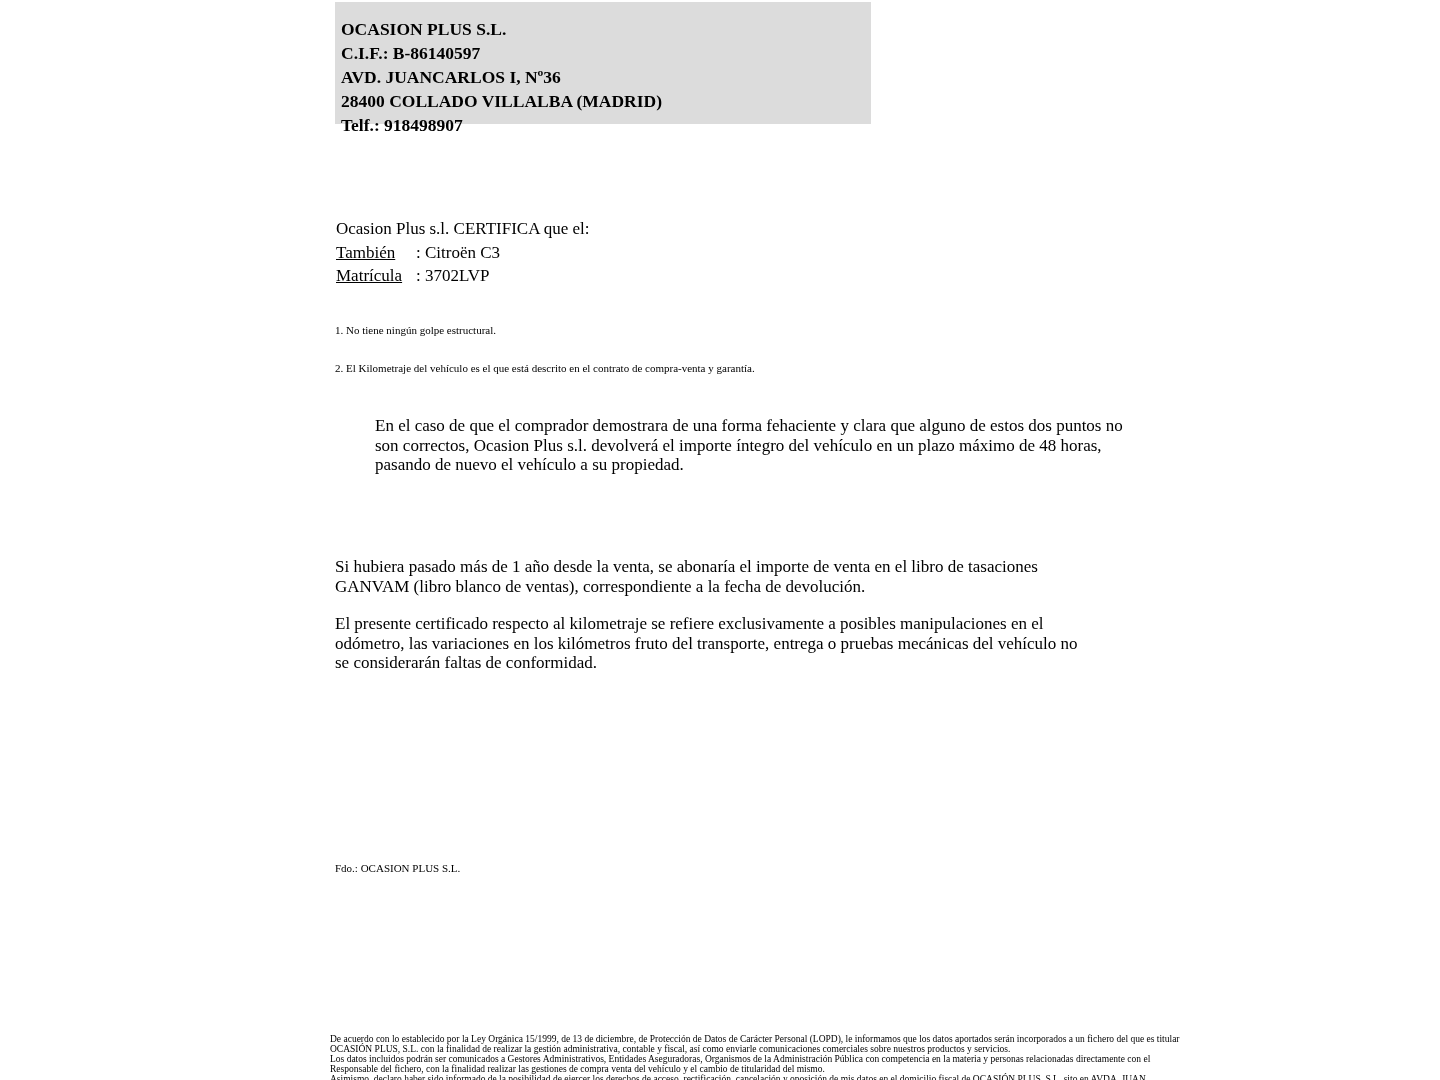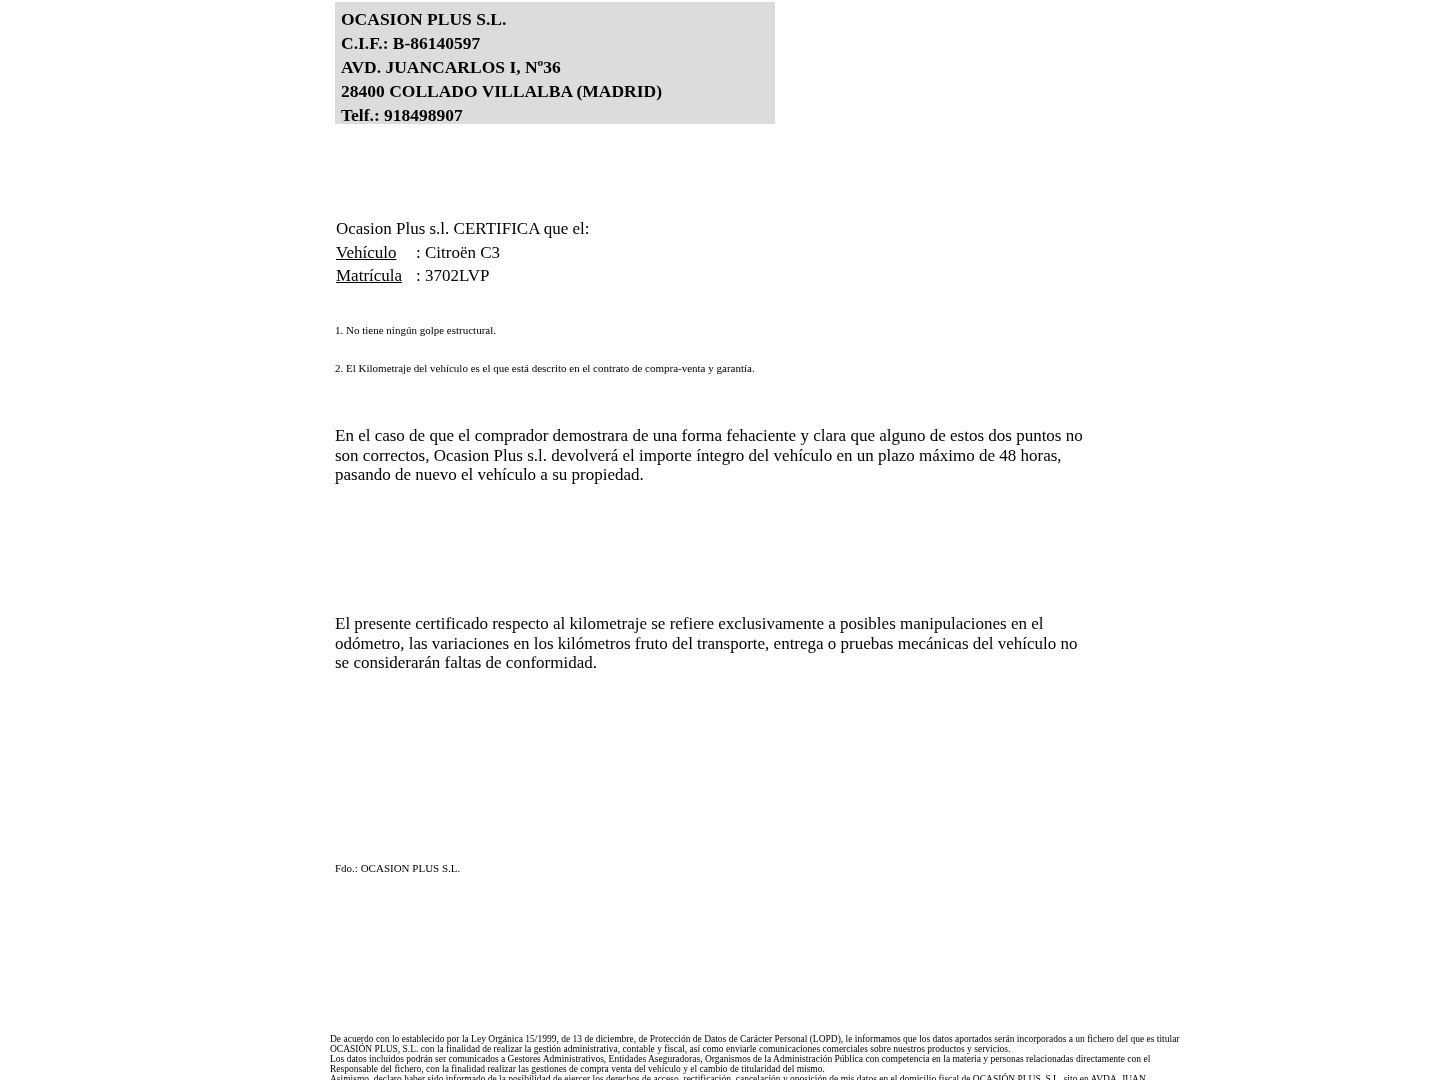--- a/index.html
+++ b/index.html
@@ -11,24 +11,24 @@
     color: #000000;
     overflow: hidden;
     position: relative;
   }
   .page { position: absolute; inset: 0; }
 
   .header-box {
     position: absolute;
     left: 335px;
     top: 2px;
-    width: 440px;
+    width: 536px;
     height: 122px;
     background: #dcdcdc;
-    padding: 5px 0 0 6px;
+    padding: 15px 0 0 6px;
     font-weight: bold;
     font-size: 17.5px;
     line-height: 24px;
     white-space: pre-line;
   }
 
   .date-line {
     position: absolute;
     left: 681px;
     top: 171px;
@@ -59,21 +59,21 @@
   .point-1 { top: 324px; }
   .point-2 { top: 362px; }
 
   .para {
     position: absolute;
     left: 335px;
     font-size: 17px;
     line-height: 19.5px;
     white-space: pre-line;
   }
-  .para-1 { top: 426px; }
+  .para-1 { top: 416px; margin-left: 40px; }
   .para-2 { top: 517px; }
   .para-3 { top: 557px; }
   .para-4 { top: 614px; }
 
   .signature {
     position: absolute;
     left: 335px;
     top: 862px;
     font-size: 11px;
     white-space: nowrap;
@@ -98,36 +98,38 @@
   <div class="header-box" style="background: rgb(220, 220, 220);">OCASION PLUS S.L.
 C.I.F.: B-86140597
 AVD. JUANCARLOS I, Nº36
 28400 COLLADO VILLALBA (MADRID)
 Telf.: 918498907</div>
 
 
   <div class="cert-block">
     <div class="cert-row">Ocasion Plus s.l. CERTIFICA que el:</div>
     <div class="cert-row">
-      <span class="cert-label"><span>Vehículo</span></span><span>: Citroën C3</span>
+      <span class="cert-label"><span>También</span></span><span>: Citroën C3</span>
     </div>
     <div class="cert-row">
       <span class="cert-label"><span>Matrícula</span></span><span>: 3702LVP</span>
     </div>
   </div>
 
   <div class="point point-1">1. No tiene ningún golpe estructural.</div>
 
   <div class="point point-2">2. El Kilometraje del vehículo es el que está descrito en el contrato de compra-venta y garantía.</div>
 
   <div class="para para-1">En el caso de que el comprador demostrara de una forma fehaciente y clara que alguno de estos dos puntos no
 son correctos, Ocasion Plus s.l. devolverá el importe íntegro del vehículo en un plazo máximo de 48 horas,
 pasando de nuevo el vehículo a su propiedad.</div>
 
 
+  <div class="para para-3">Si hubiera pasado más de 1 año desde la venta, se abonaría el importe de venta en el libro de tasaciones
+GANVAM (libro blanco de ventas), correspondiente a la fecha de devolución.</div>
 
   <div class="para para-4">El presente certificado respecto al kilometraje se refiere exclusivamente a posibles manipulaciones en el
 odómetro, las variaciones en los kilómetros fruto del transporte, entrega o pruebas mecánicas del vehículo no
 se considerarán faltas de conformidad.</div>
 
   <div class="signature">Fdo.: OCASION PLUS S.L.</div>
 
   <div class="legal-footer">De acuerdo con lo establecido por la Ley Orgánica 15/1999, de 13 de diciembre, de Protección de Datos de Carácter Personal (LOPD), le informamos que los datos aportados serán incorporados a un fichero del que es titular
 OCASIÓN PLUS, S.L. con la finalidad de realizar la gestión administrativa, contable y fiscal, así como enviarle comunicaciones comerciales sobre nuestros productos y servicios.
 Los datos incluidos podrán ser comunicados a Gestores Administrativos, Entidades Aseguradoras, Organismos de la Administración Pública con competencia en la materia y personas relacionadas directamente con el

